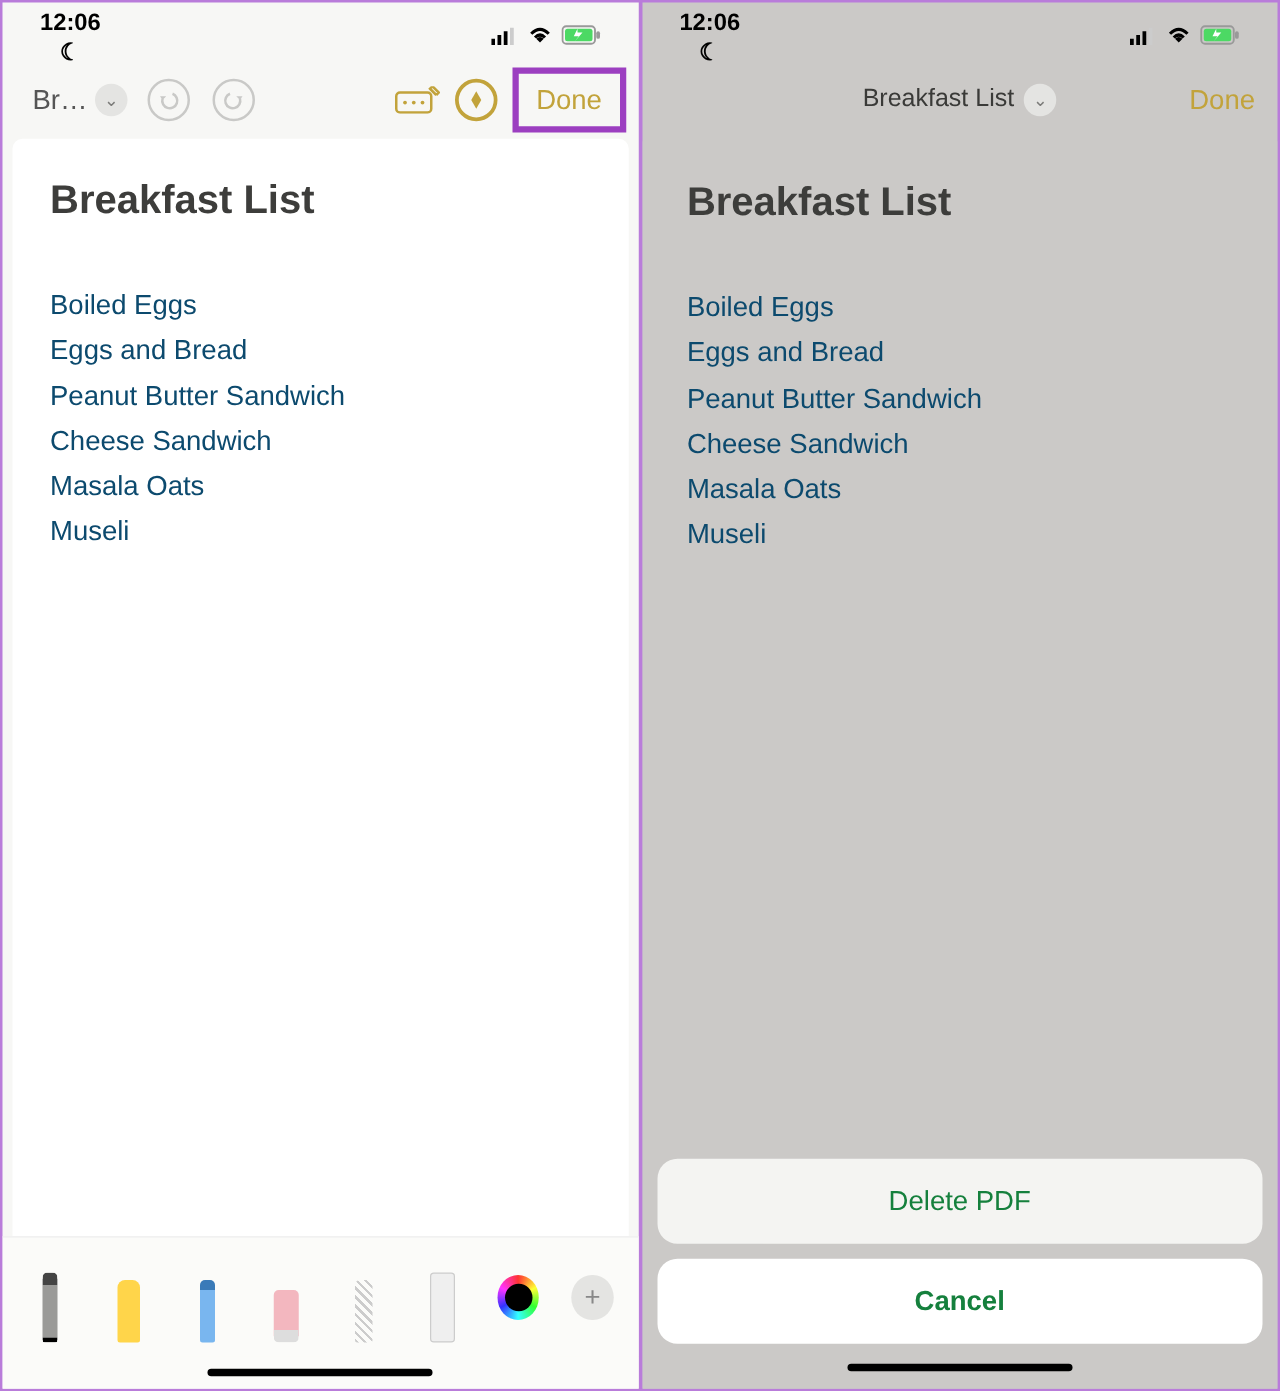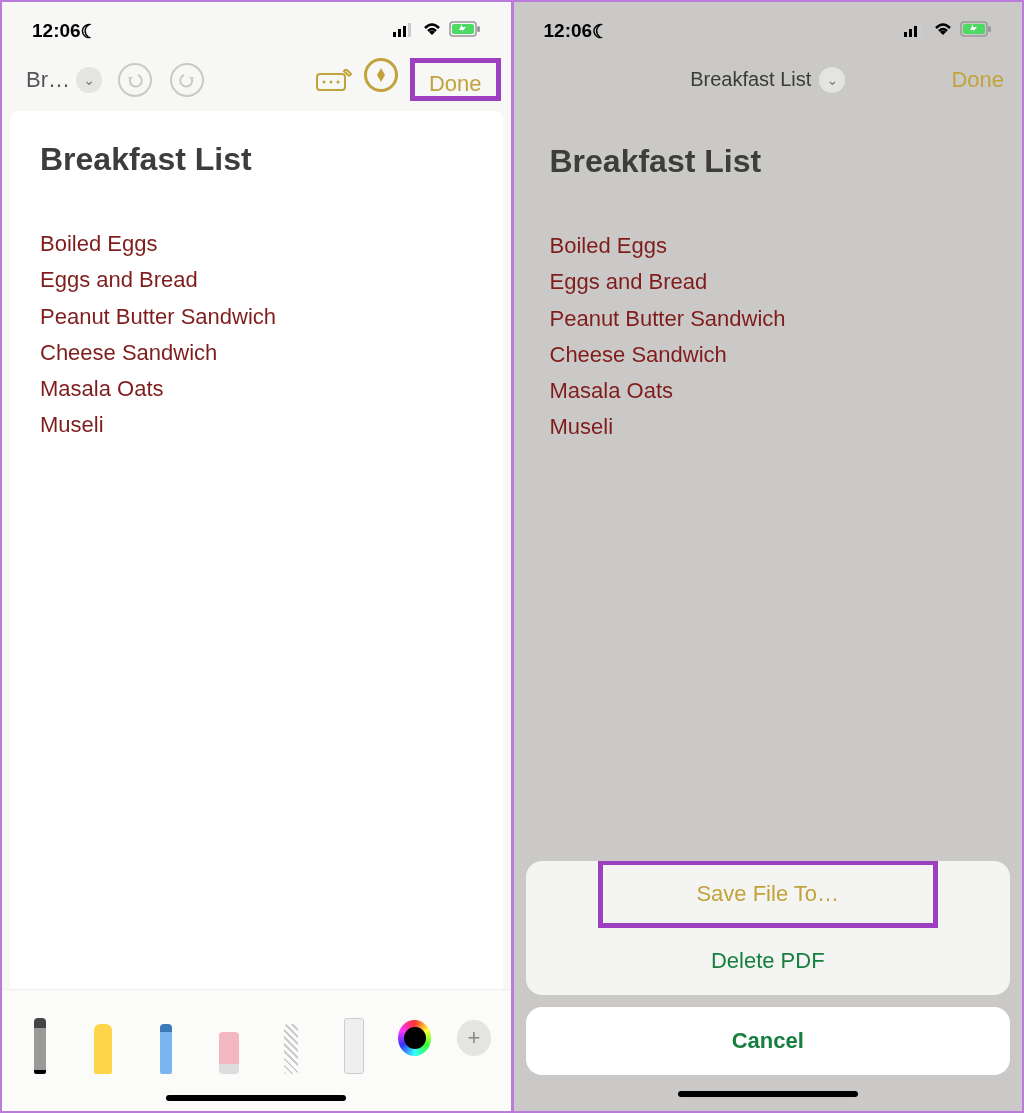--- a/index.html
+++ b/index.html
@@ -27,27 +27,28 @@
     .status-bar {
       display: flex;
       justify-content: space-between;
       align-items: center;
       padding: 16px 30px 8px 30px;
       height: 50px;
       font-weight: 600;
       font-size: 19px;
       color: #000;
     }
-    .status-left { display: flex; align-items: center; gap: 0; }
+    .status-left { display: flex; align-items: center; gap: 0; flex-direction: column; }
     .status-right { display: flex; align-items: center; gap: 6px; }
     .moon { display: inline-block; }
 
     
     .toolbar {
       display: flex;
+      align-items: center;
       padding: 6px 10px 6px 24px;
       height: 55px;
       gap: 12px;
     }
     .back-group { display: flex; align-items: center; gap: 6px; color: #555; font-size: 22px; }
     .chev-circ {
       width: 26px; height: 26px; border-radius: 50%;
       background: #e4e4e2; display:flex; align-items:center; justify-content:center;
       font-size: 14px; color: #7b7b79;
     }
@@ -80,21 +81,21 @@
     .note-body {
       background: #ffffff;
       flex: 1;
       margin: 4px 8px 0 8px;
       border-radius: 8px 8px 0 0;
       padding: 30px 30px 20px 30px;
       color: #464644;
     }
     .phone.right .note-body { margin: 6px 0 0 0; border-radius: 0; padding: 30px 36px; }
     .note-title { font-size: 32px; font-weight: 700; color:#3d3d3b; margin-bottom: 48px;}
-    .note-list { font-size: 22px; line-height: 1.65; color:#7f1d1d; }
+    .note-list { font-size: 22px; line-height: 1.65; color:#0c4a6e; }
 
     
     .tool-tray {
       height: 96px; background: #fbfbf9; display:flex; align-items:center;
       justify-content:center; gap: 26px; padding: 0 20px;
       border-top: 1px solid #eee;
     }
     .tool { width: 40px; height: 72px; display:flex; flex-direction:column; align-items:center; justify-content:flex-end;}
     .pen-body { width: 12px; border-radius: 4px 4px 2px 2px; }
     .color-circle {
@@ -299,21 +300,20 @@
       <div>Eggs and Bread</div>
       <div>Peanut Butter Sandwich</div>
       <div>Cheese Sandwich</div>
       <div>Masala Oats</div>
       <div>Museli</div>
     </div>
   </div>
 
   <div class="sheet-wrap">
     <div class="sheet">
-      <div class="sheet-item sheet-save highlight-save">Save File To…</div>
       <div class="sheet-item sheet-delete">Delete PDF</div>
     </div>
     <div class="sheet-cancel">Cancel</div>
   </div>
 
   <div class="home-bar">
       <div class="home-pill"></div>
     </div>
 </div>
 

